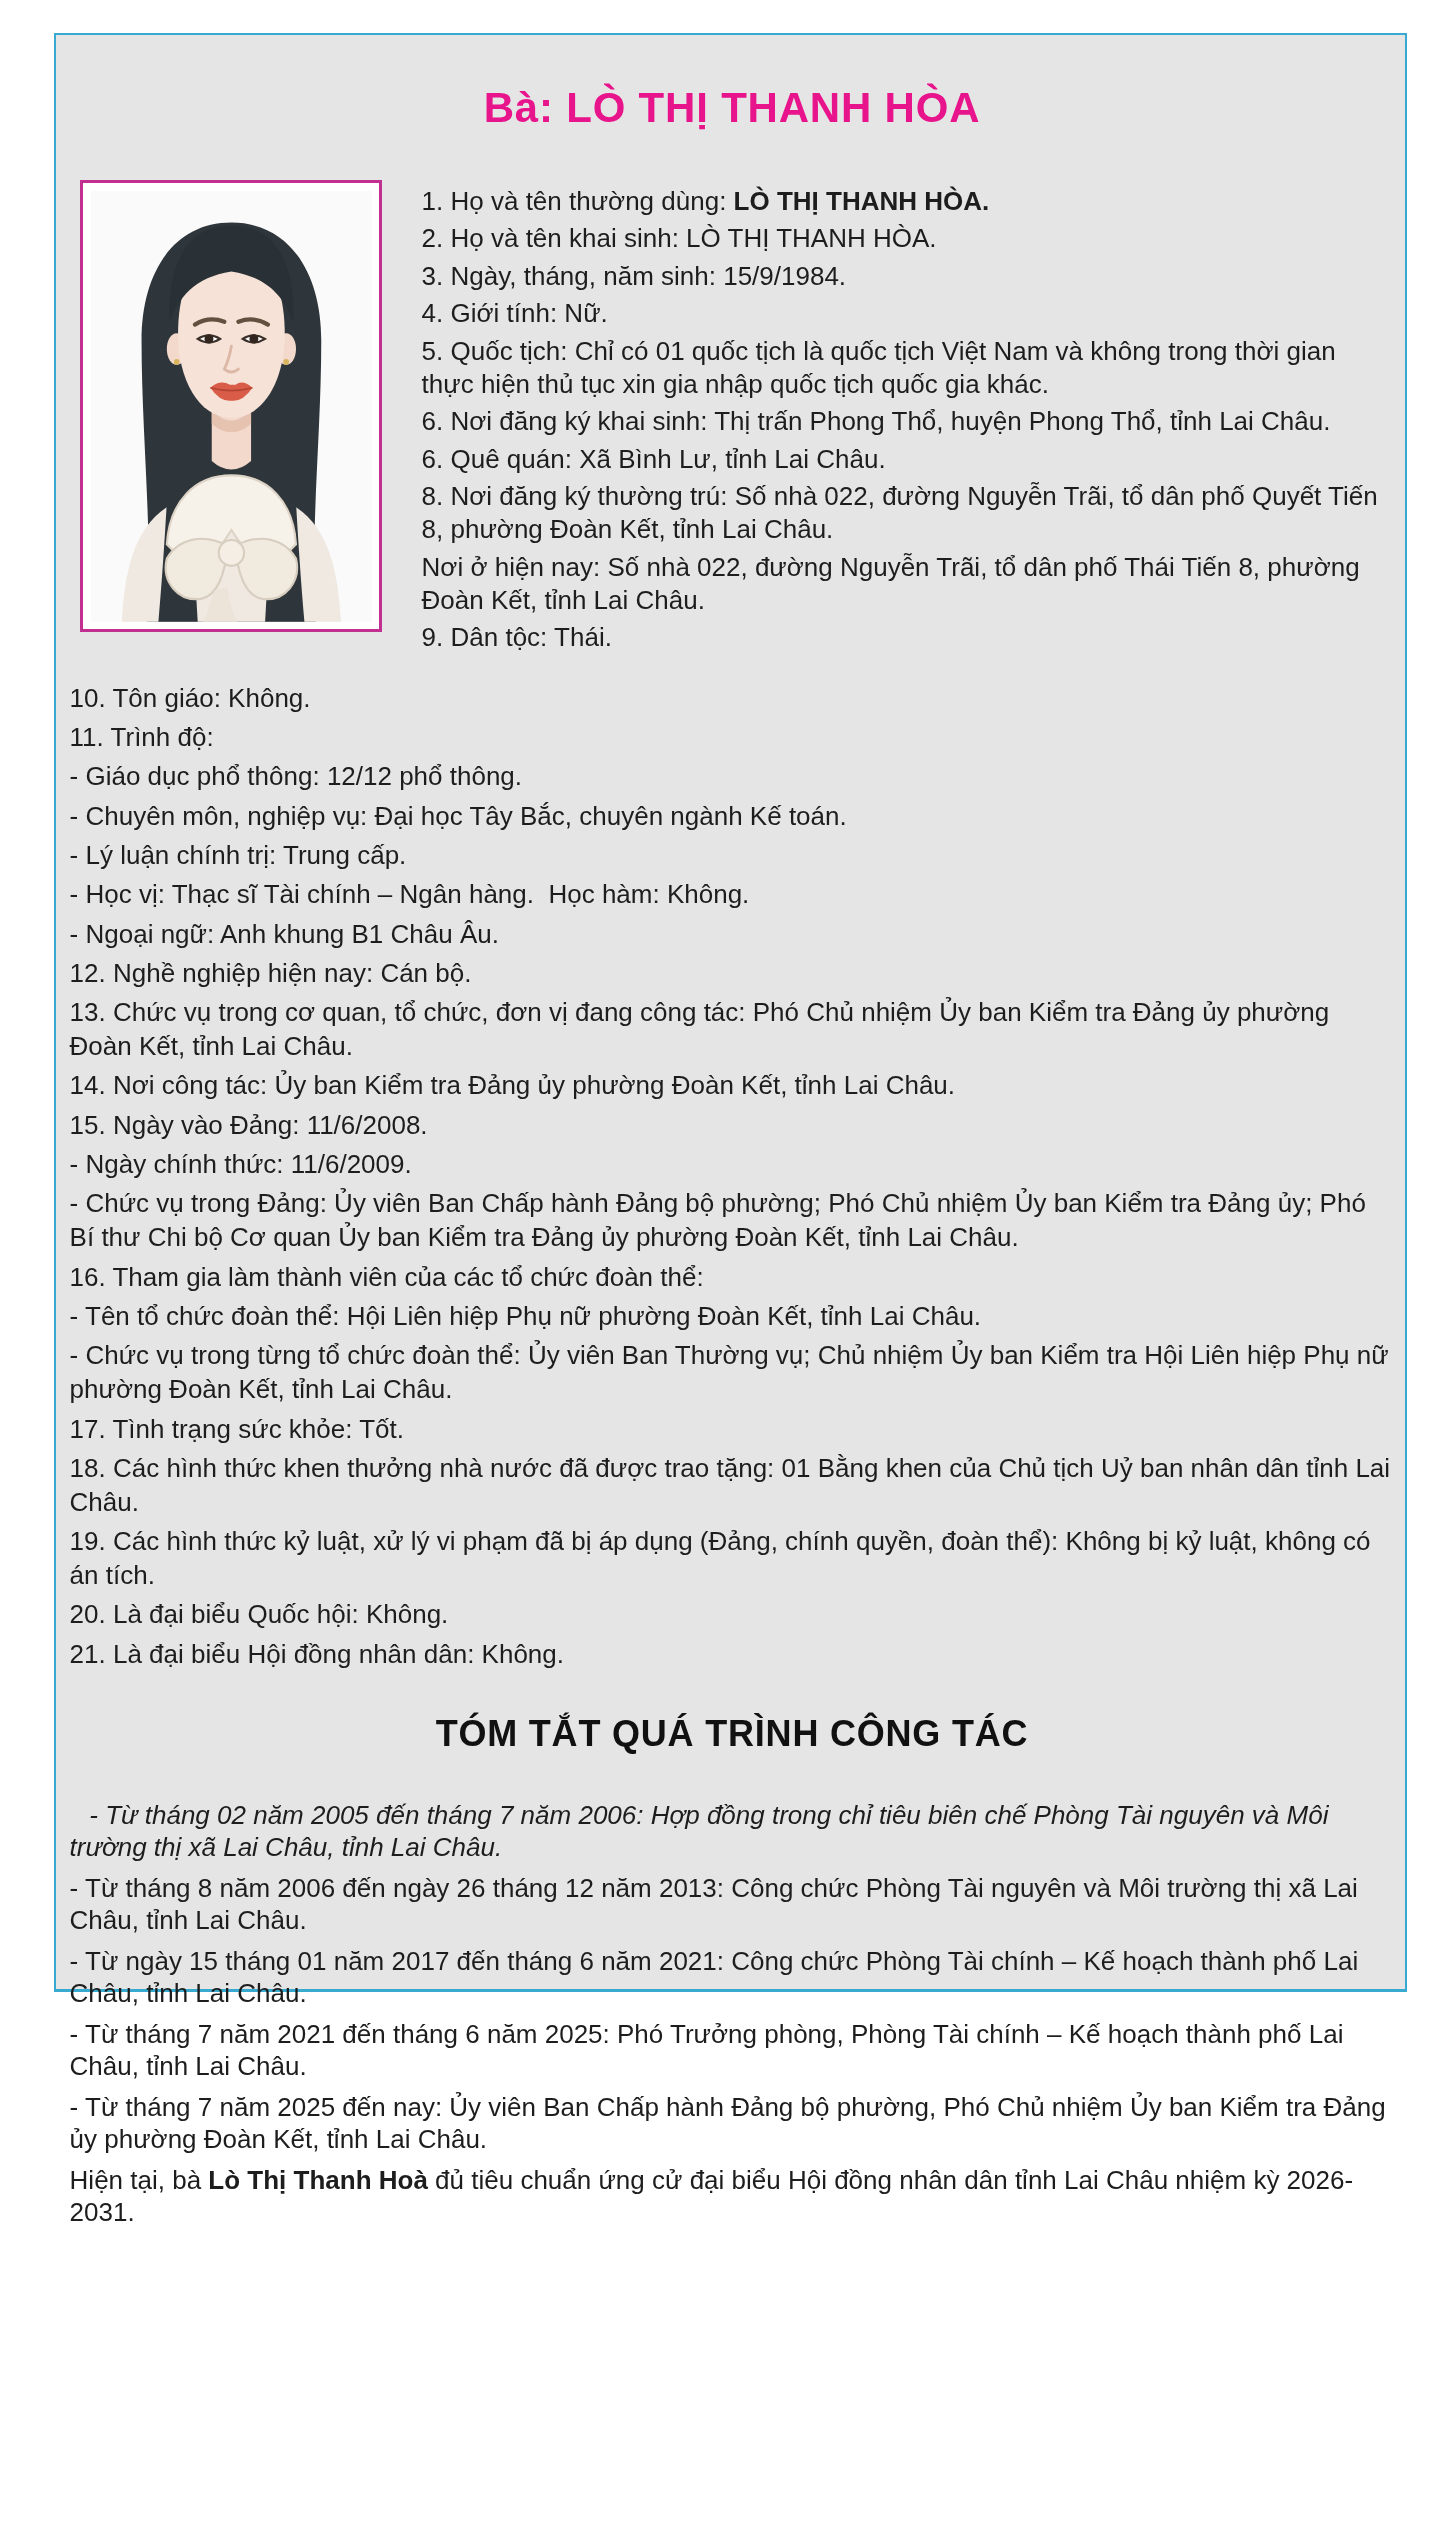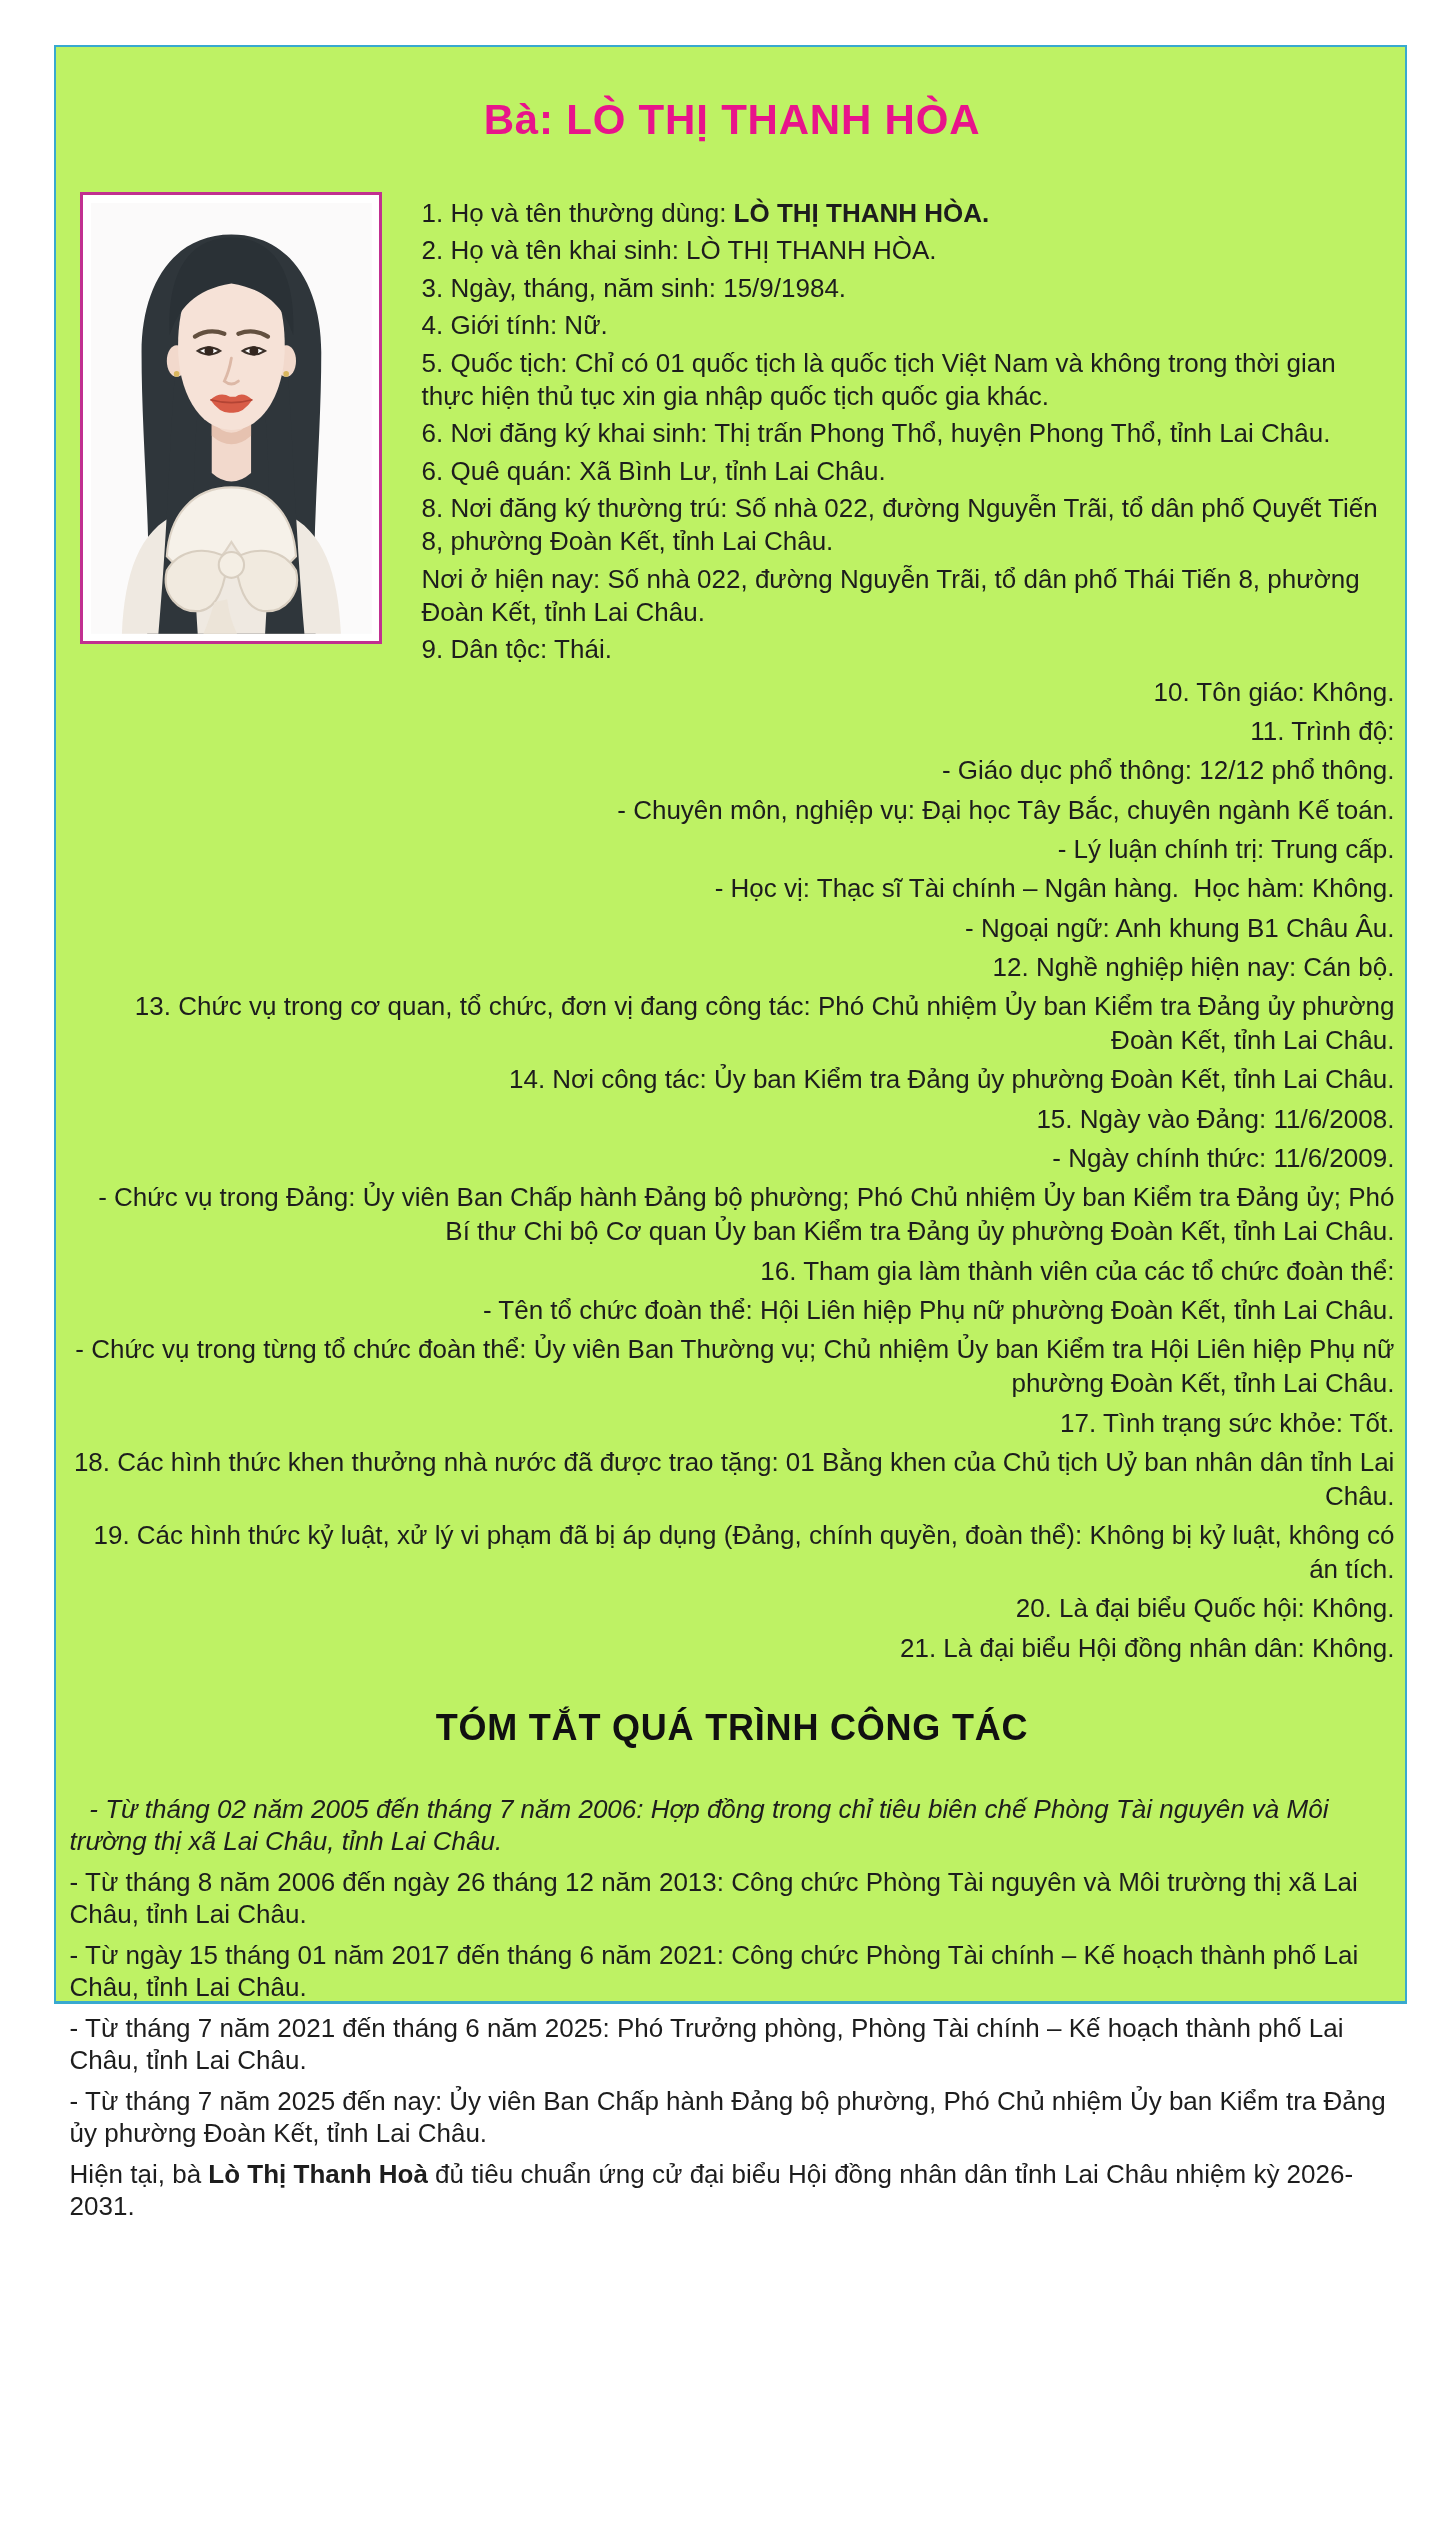--- a/index.html
+++ b/index.html
@@ -6,27 +6,27 @@
   body {
     width: 1455px; height: 2538px;
     background: #ffffff;
     font-family: "Liberation Sans", sans-serif;
     color: #1d1d1d;
     position: relative;
     overflow: hidden;
   }
   .sheet {
     position: absolute;
-    left: 54px; top: 45px;
+    left: 54px; top: 33px;
     width: 1353px; height: 1959px;
     box-sizing: border-box;
     border: 2.3px solid #38a9cf;
     border-bottom-width: 3.8px;
     padding: 44px 10.6px 0 13.6px;
-    background: #bef264;
+    background: #e5e5e5;
   }
   .doc-title {
     margin: 4.5px 0 35px;
     text-align: center;
     font-size: 42px;
     line-height: 1.15;
     font-weight: bold;
     color: #e8148b;
     letter-spacing: 0.8px;
   }
@@ -41,21 +41,21 @@
     padding: 7.6px;
   }
   .photo-frame svg { width: 100%; height: 100%; display: block; }
   .col-right { margin-left: 332px; padding-top: 18px; }
   p.item {
     margin: 0 0 5.3px;
     font-size: 26px;
     line-height: 34px;
   }
   .col-right p.item { margin-bottom: 4.5px; line-height: 33px; margin-left: 20px; }
-  .full-items { margin-top: 0; text-align: right; }
+  .full-items { margin-top: 18px; }
   .bold { font-weight: bold; }
   .section-heading {
     margin: 41px 0 44px;
     text-align: center;
     font-size: 36px;
     line-height: 1.2;
     font-weight: bold;
     color: #111111;
     letter-spacing: 0.8px;
   }

